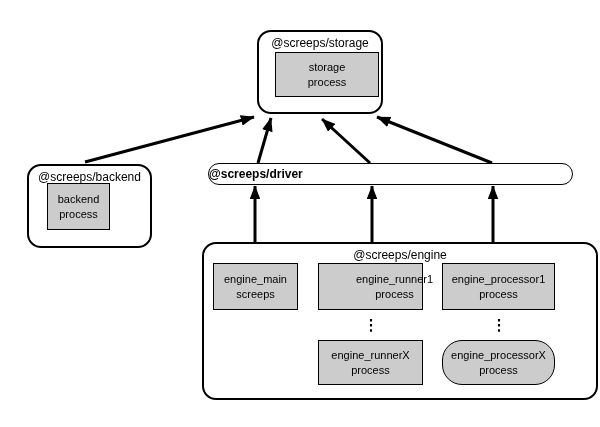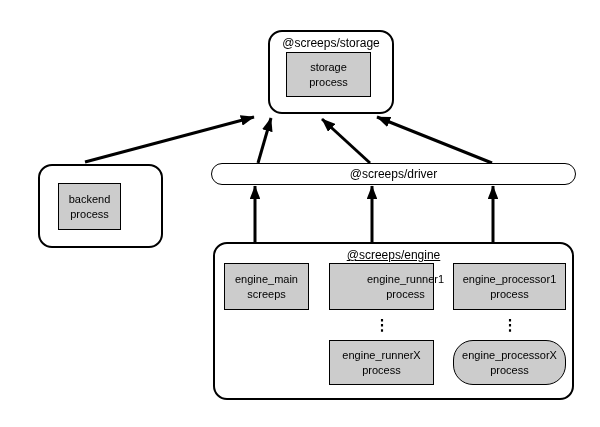--- a/index.html
+++ b/index.html
@@ -19,21 +19,20 @@
     position: absolute;
     left: 0; top: 0;
     width: 600px; height: 427px;
     pointer-events: none;
   }
   .module {
     position: absolute;
     background: var(--module_fill, #fff);
     border: 2px solid var(--module_border, #000);
     border-radius: 14px;
-    margin-left: 11px;
   }
   .module-title {
     text-align: center;
     font-size: 12px;
     padding-top: 4px;
     letter-spacing: 0px;
     white-space: nowrap;
   }
   .process {
     position: absolute;
@@ -43,29 +42,29 @@
     align-items: center;
     justify-content: center;
     text-align: center;
     font-size: 11px;
     line-height: 1.3;
     white-space: pre-line;
   }
   .module-storage  { left: 257px; top: 30px;  width: 126px; height: 84px; }
   .module-backend  { left: 27px;  top: 164px; width: 125px; height: 84px; }
   .module-driver {
-    left: 200px; top: 163px; width: 365px; height: 22px;
+    left: 208px; top: 163px; width: 365px; height: 22px;
     border-radius: 11px;
     border-width: 1.5px;
-    display: flex; align-items: center; justify-content: center;
+    display: flex; align-items: center;  font-weight: bold;
   }
   .module-driver .module-title { padding-top: 0; }
-  .module-engine   { left: 202px; top: 242px; width: 361px; height: 158px; text-decoration: underline; }
+  .module-engine   { left: 202px; top: 242px; width: 396px; height: 158px; }
 
-  .process-storage    { left: 16px;  top: 20px; width: 85px;  height: 45px; }
+  .process-storage    { left: 16px;  top: 20px; width: 104px;  height: 45px; }
   .process-backend    { left: 18px;  top: 17px; width: 63px;  height: 47px; }
   .process-eng-main   { left: 9px;   top: 19px; width: 85px;  height: 47px; }
   .process-runner1    { left: 114px; top: 19px; width: 105px; height: 47px; padding-left: 48px; }
   .process-processor1 { left: 238px; top: 19px; width: 113px; height: 47px; }
   .process-runnerX    { left: 114px; top: 96px; width: 105px; height: 45px; }
   .process-processorX { left: 238px; top: 96px; width: 113px; height: 45px; border-radius: 20px; }
 
   .ellipsis {
     position: absolute;
     top: 70px;
@@ -103,20 +102,21 @@
       <line x1="493" y1="242" x2="493" y2="186" stroke="#000000" stroke-width="3" marker-end="url(#arrowhead)"></line>
     </svg>
 
   <div class="module module-storage">
     <div class="module-title">@screeps/storage</div>
     <div class="process process-storage">storage
 process</div>
   </div>
 
   <div class="module module-backend">
+    <div class="module-title">@screeps/backend</div>
     <div class="process process-backend">backend
 process</div>
   </div>
 
   <div class="module module-driver">
     <div class="module-title">@screeps/driver</div>
   </div>
 
   <div class="module module-engine">
     <div class="module-title">@screeps/engine</div>

